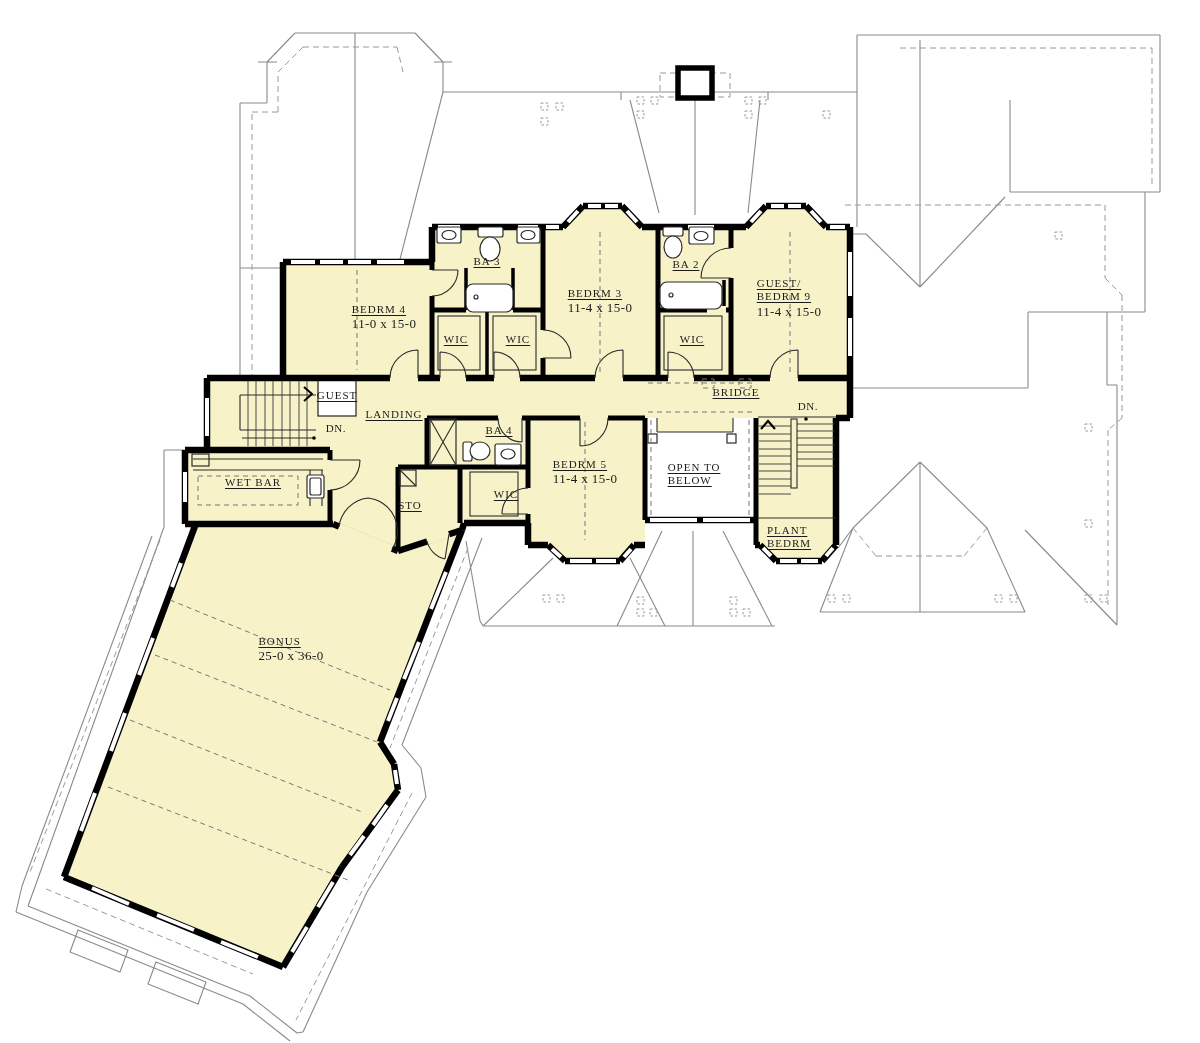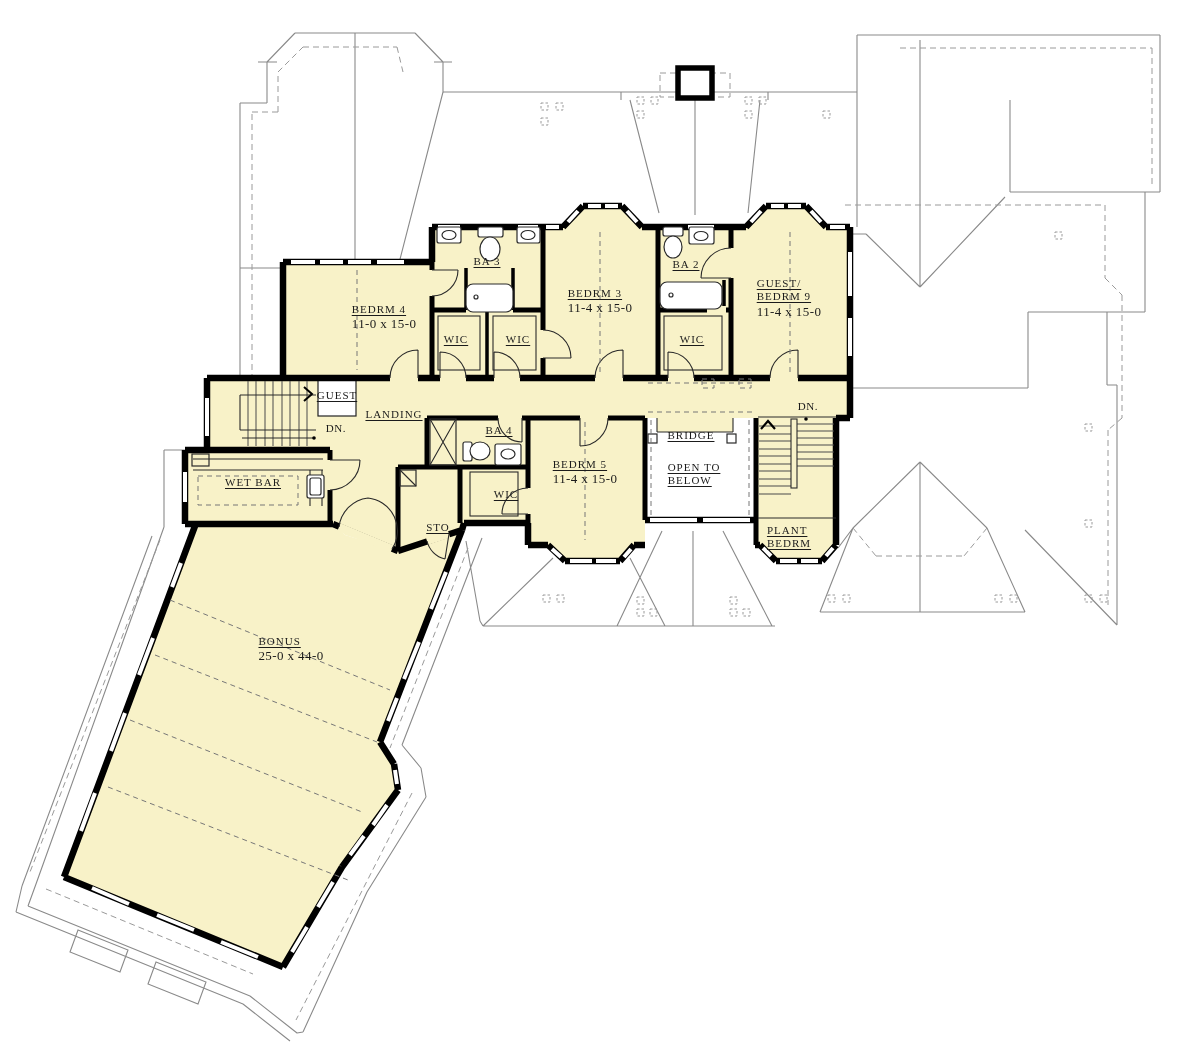--- a/index.html
+++ b/index.html
@@ -220,48 +220,48 @@
 </div>
 <div class="lbl" style="left:337px;top:389px;">
   <div class="nm">GUEST</div>
 </div>
 <div class="lbl" style="left:394px;top:408px;">
   <div class="nm">LANDING</div>
 </div>
 <div class="lbl plain" style="left:336px;top:422px;">
   <div>DN.</div>
 </div>
-<div class="lbl" style="left:691px;top:386px;margin-top:43px;">
+<div class="lbl" style="left:736px;top:386px;">
   <div class="nm">BRIDGE</div>
 </div>
 <div class="lbl plain" style="left:808px;top:400px;">
   <div>DN.</div>
 </div>
 <div class="lbl" style="left:253px;top:476px;">
   <div class="nm">WET BAR</div>
 </div>
 <div class="lbl" style="left:499px;top:424px;">
   <div class="nm">BA 4</div>
 </div>
-<div class="lbl" style="left:438px;top:499px;margin-top:22px;">
+<div class="lbl" style="left:410px;top:499px;">
   <div class="nm">STO</div>
 </div>
 <div class="lbl" style="left:506px;top:488px;">
   <div class="nm">WIC</div>
 </div>
 <div class="lbl" style="left:585px;top:458px;">
   <div class="nm">BEDRM 5</div>
   <div class="dm">11-4 x 15-0</div>
 </div>
 <div class="lbl" style="left:694px;top:461px;">
   <div class="nm">OPEN TO</div>
   <div class="nm">BELOW</div>
 </div>
 <div class="lbl" style="left:789px;top:524px;">
   <div class="nm">PLANT</div>
   <div class="nm">BEDRM</div>
 </div>
 <div class="lbl" style="left:291px;top:615px;margin-top:20px;">
   <div class="nm">BONUS</div>
-  <div class="dm">25-0 x 44-0</div>
+  <div class="dm">25-0 x 36-0</div>
 </div>
 
 </div>
 
 </body></html>

